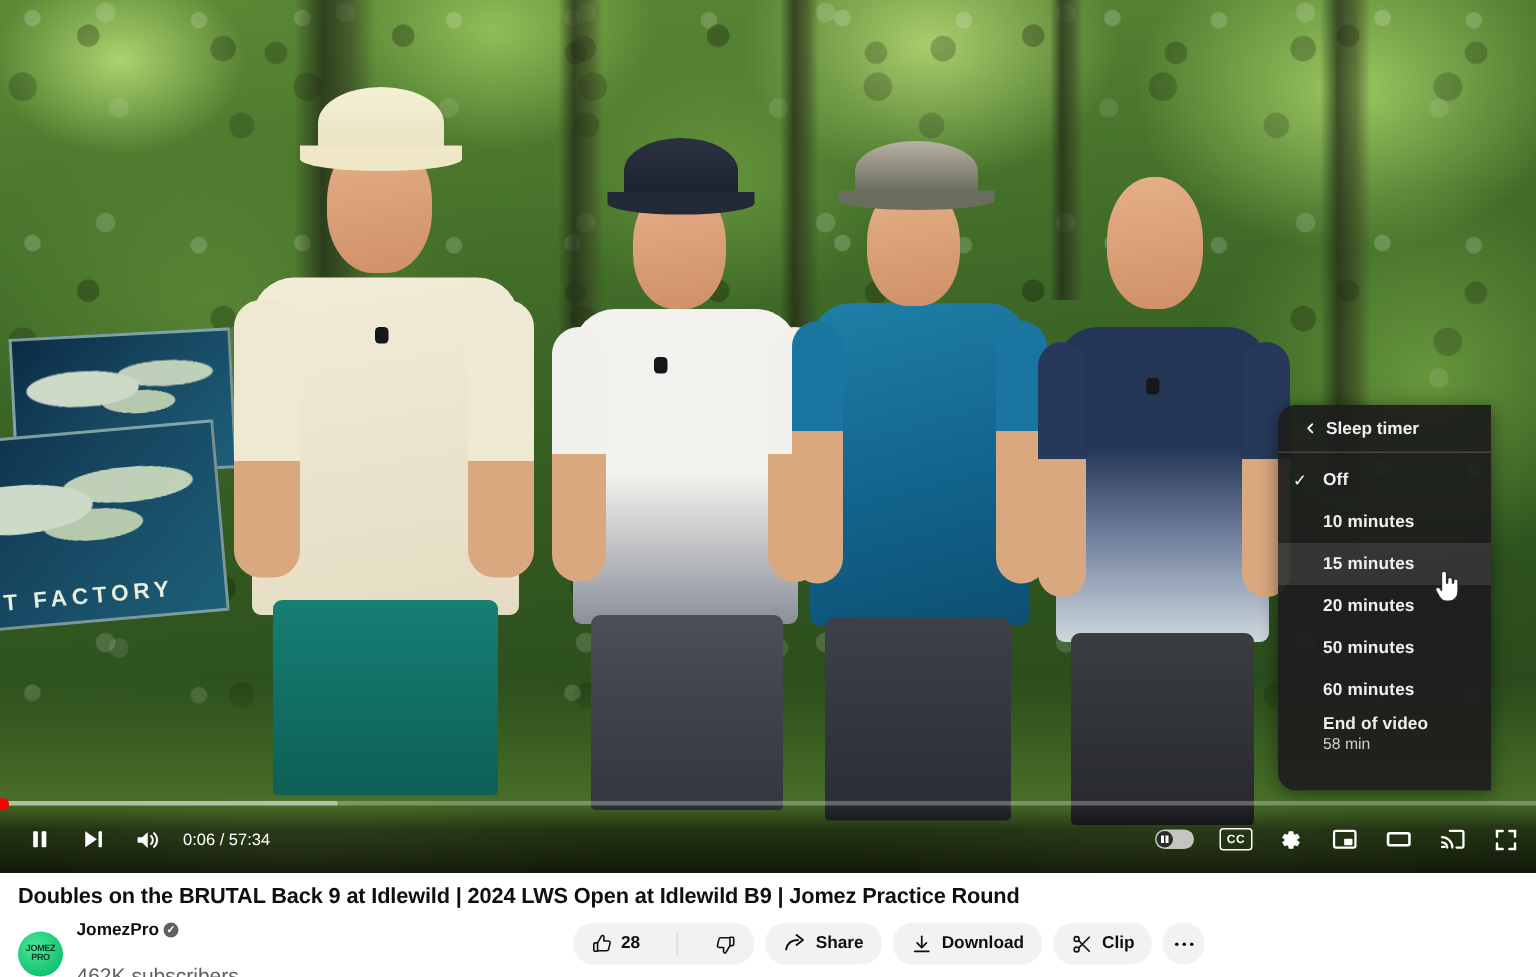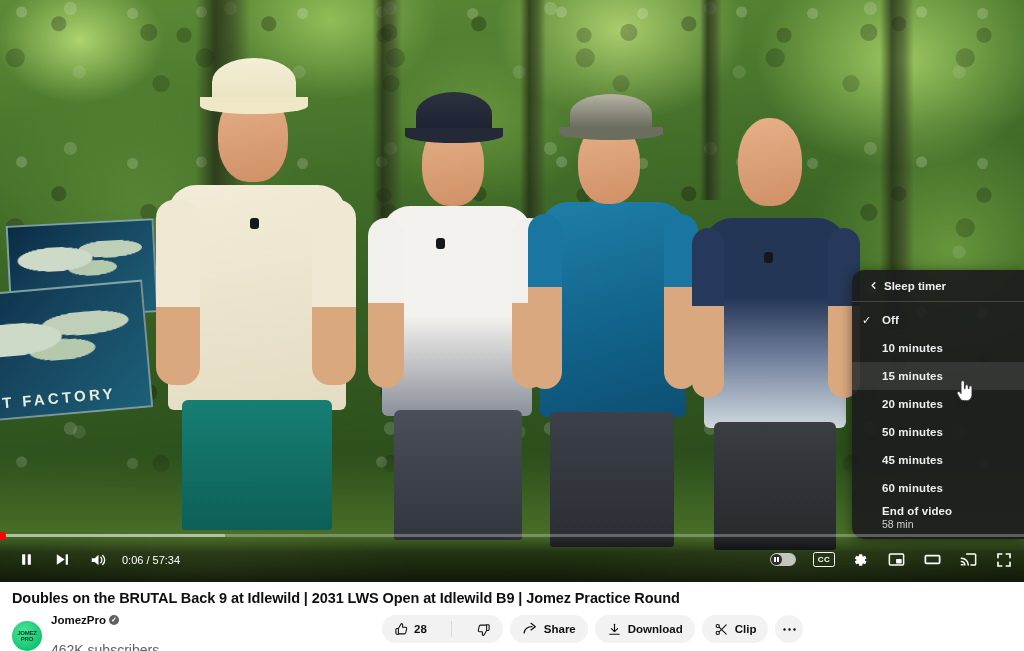--- a/index.html
+++ b/index.html
@@ -105,26 +105,26 @@
   .legs { position: absolute; border-radius: 6px 6px 3px 3px; }
   .mic {
     position: absolute; width: 9px; height: 11px; border-radius: 3px;
     background: #15181a;
   }
 
   
   #sleep-menu {
     position: absolute;
     left: 852px; top: 270px;
-    width: 172px;
+    width: 142px;
     background: rgba(28,28,28,.92);
     border-radius: 12px 0 0 12px;
     color: #eee;
     font-size: 11.5px;
-    padding-bottom: 6px;
+    padding-bottom: 22px;
     z-index: 40;
     box-shadow: 0 2px 12px rgba(0,0,0,.45);
   }
   #sleep-menu .menu-header {
     display: flex; align-items: center;
     height: 32px; padding: 0 10px;
     border-bottom: 1px solid rgba(255,255,255,.16);
     font-weight: 600; font-size: 11.5px;
   }
   #sleep-menu .menu-header .back { width: 22px; display:flex; align-items:center; justify-content:center; }
@@ -363,26 +363,20 @@
         </div>
         <div class="menu-item">
           <span class="tick"></span>
           <span>
             <div class="mlabel">50 minutes</div>
           </span>
         </div>
         <div class="menu-item">
           <span class="tick"></span>
           <span>
-            <div class="mlabel">45 minutes</div>
-          </span>
-        </div>
-        <div class="menu-item">
-          <span class="tick"></span>
-          <span>
             <div class="mlabel">60 minutes</div>
           </span>
         </div>
         <div class="menu-item last">
           <span class="tick"></span>
           <span>
             <div class="mlabel">End of video</div>
             <div class="msub">58 min</div>
           </span>
         </div>
@@ -467,21 +461,21 @@
             <polyline points="9,20 4,20 4,15"></polyline>
           </svg>
         </div>
       </div>
     </div>
   </div>
 </div>
 
 <div id="below">
 
-  <div id="video-title">Doubles on the BRUTAL Back 9 at Idlewild | 2031 LWS Open at Idlewild B9 | Jomez Practice Round</div>
+  <div id="video-title">Doubles on the BRUTAL Back 9 at Idlewild | 2024 LWS Open at Idlewild B9 | Jomez Practice Round</div>
 
   <div id="channel-row">
     <div class="avatar">JOMEZ PRO</div>
     <div class="ch-meta">
       <div class="ch-name">
         <span>JomezPro</span>
         <span class="verified">✓</span>
       </div>
       <div class="ch-subs">462K subscribers</div>
     </div>

